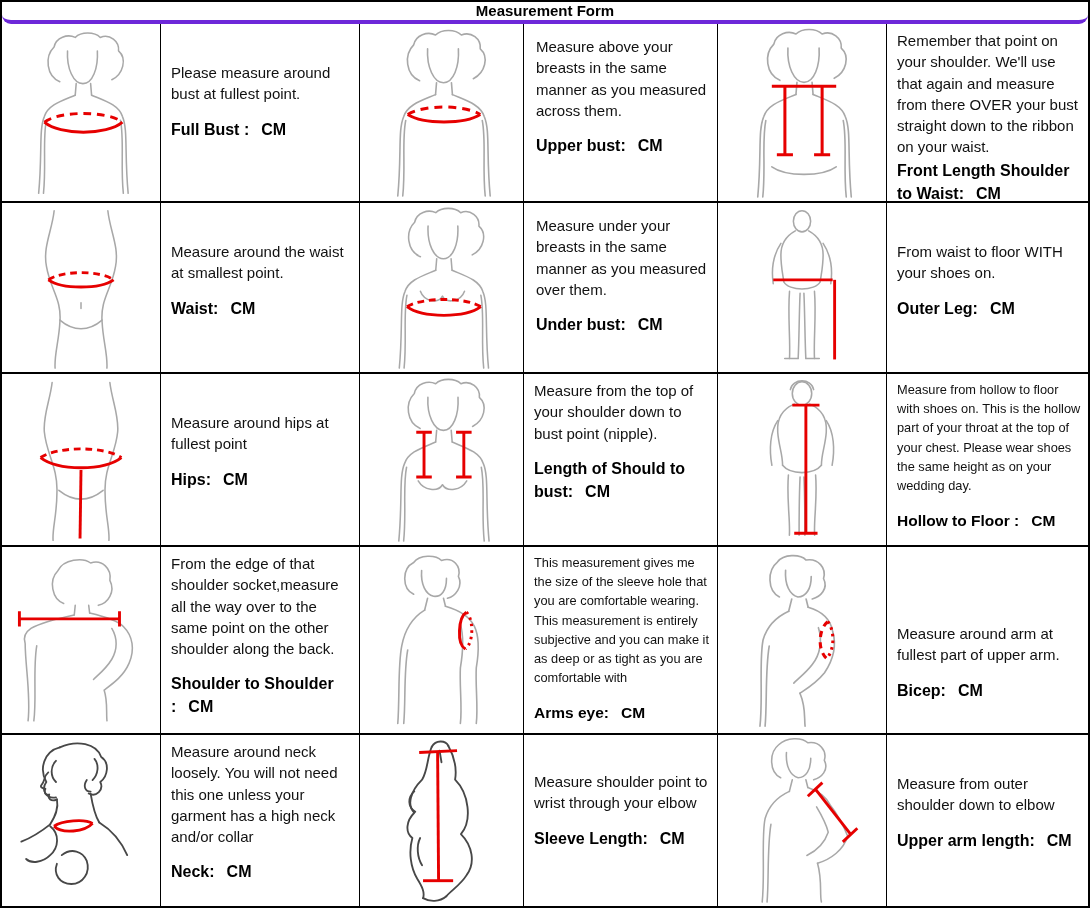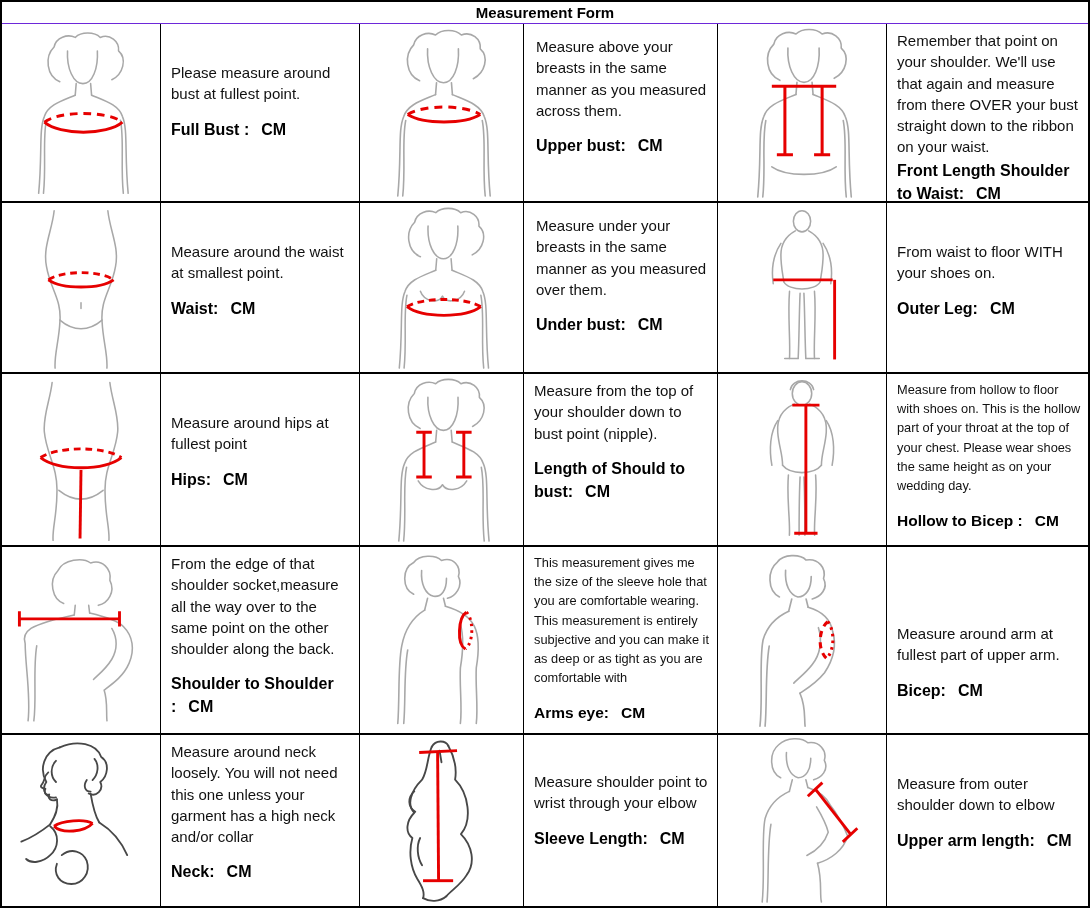--- a/index.html
+++ b/index.html
@@ -5,22 +5,22 @@
   html,body{margin:0;padding:0;background:#fff;}
   .form{
     width:1090px;height:908px;box-sizing:border-box;margin:0;
     border:2px solid #000;background:#fff;
     display:grid;
     grid-template-columns:158px 199px 164px 194px 169px 1fr;
     grid-template-rows:22px 177px 171px 173px 188px 1fr;
     font-family:"Liberation Sans", sans-serif;
   }
   .titlebar{
-    grid-column:1 / -1;display:flex;align-items:center;justify-content:center;
-    font-weight:bold;font-size:15px;color:#000;border-bottom:1px solid #6d28d9;
+    grid-column:1 / -1;display:flex;align-items:flex-start;justify-content:center;
+    font-weight:bold;font-size:15px;color:#000;border-bottom:4px solid #6d28d9;border-radius:9px;
   }
   .cell{box-sizing:border-box;overflow:hidden;border-left:1px solid #000;border-top:2px solid #000;}
   .form > .cell:nth-child(6n+2){border-left:none;}
   .form > .cell:nth-child(-n+7){border-top:none;}
   .fig{padding:2px;}
   .fig svg{width:100%;height:100%;display:block;}
   .sk path,.sk ellipse{fill:none;stroke:#a8a8a8;stroke-width:1.6;stroke-linecap:round;stroke-linejoin:round;}
   .dark path,.dark ellipse{stroke:#474747;stroke-width:1.9;}
   .rd path{fill:none;stroke:#e60000;stroke-width:3;stroke-linecap:butt;stroke-linejoin:round;}
   .txt{font-size:15px;line-height:1.42;color:#111;padding:6px 6px 0 10px;}
@@ -233,21 +233,21 @@
         <path d="M66,102 C64,126 68,148 67,164 M78,104 C77,126 77,148 77,164"></path>
         <path d="M82,104 C83,126 83,148 83,164 M94,102 C96,126 92,148 93,164"></path>
       </g>
       <g class="rd">
         <path stroke-width="3.4" d="M70,30 L98,30 M84,30 L84,162 M72,162 L96,162"></path>
       </g>
     </svg>
   </div>
   <div class="cell txt small">
     <p class="desc">Measure from hollow to floor with shoes on. This is the hollow part of your throat at the top of your chest. Please wear shoes the same height as on your wedding day.</p>
-    <p class="lblline"><span>Hollow to Bicep :</span><span class="unit">CM</span></p>
+    <p class="lblline"><span>Hollow to Floor :</span><span class="unit">CM</span></p>
   </div>
 
   <div class="cell fig">
     <svg viewBox="0 0 160 172" preserveAspectRatio="xMidYMid meet">
       <g class="sk">
         <path d="M62,48 C50,44 46,24 56,14 C62,2 82,0 90,6 C102,2 112,12 110,24 C116,36 108,48 98,50"></path>
         <path d="M74,50 L73,60 M88,50 L89,58"></path>
         <path d="M73,60 C54,64 38,68 28,74 C22,78 20,84 22,90 C22,112 28,144 25,170"></path>
         <path d="M89,58 C106,62 118,66 124,72 C134,82 136,96 130,110 C124,124 112,132 104,138 C108,150 106,162 107,170"></path>
         <path d="M112,74 C118,84 118,96 112,106 C106,116 98,122 93,127"></path>

